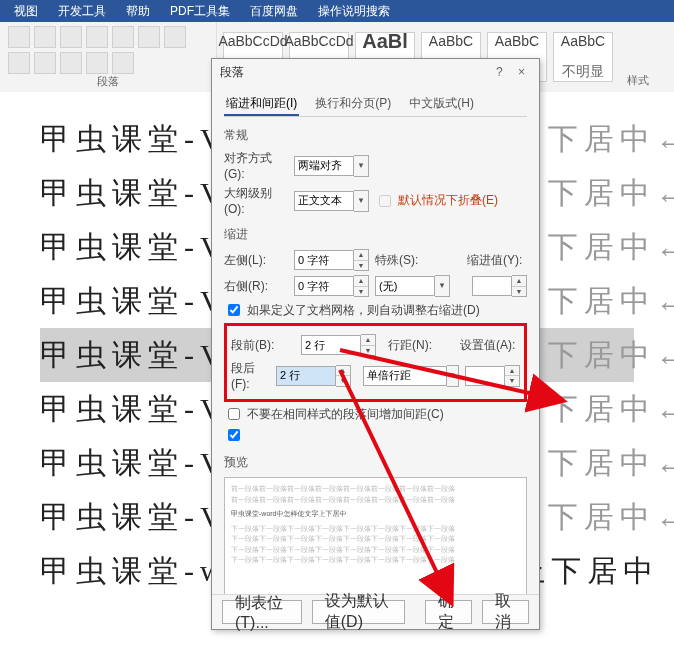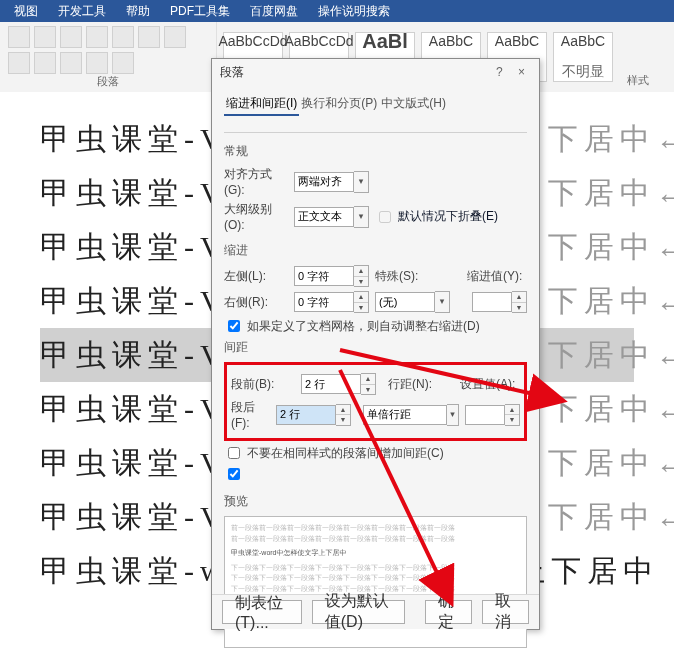--- a/index.html
+++ b/index.html
@@ -18,21 +18,21 @@
 .style-box .lbl{font-size:14px;color:#666;margin-top:14px}
 .doc{position:absolute;left:0;top:92px;right:0;bottom:0;padding:20px 40px;background:#fff}
 .doc .line{font-size:30px;font-family:"SimSun",serif;letter-spacing:6px;line-height:1.8;white-space:nowrap;color:#222}
 .doc .line .ret{color:#999}
 .doc .line.hl{background:#d0d0d0}
 
 .dlg{position:absolute;left:211px;top:58px;width:327px;height:570px;background:#f5f5f5;border:1px solid #8a8a8a;box-shadow:2px 2px 6px rgba(0,0,0,.25)}
 .dlg-title{height:26px;display:flex;align-items:center;justify-content:space-between;padding:0 8px;background:#f5f5f5;font-size:12px}
 .dlg-title .rgt span{padding:0 6px;cursor:default;color:#666}
 .dlg-body{padding:8px 12px 0 12px}
-.tabs{display:flex;border-bottom:1px solid #d0d0d0;padding-bottom:16px}
+.tabs{display:flex;gap:14px;border-bottom:1px solid #d0d0d0;padding-bottom:0}
 .tabs span{font-size:12px;color:#555;padding:2px 2px}
 .tabs span.act{border-bottom:2px solid #2b579a;color:#000}
 .sect{margin-top:10px;font-size:12px}
 .sect-title{color:#555;margin-bottom:6px}
 .row{display:flex;align-items:center;gap:6px;margin:4px 0}
 .row label{width:64px;color:#444}
 .combo,.spin{display:flex;align-items:center}
 .combo input,.spin input{width:52px;height:18px;border:1px solid #aaa;font-size:11px;padding:0 3px;background:#fff}
 .combo .arr,.spin .arrs{width:14px;height:20px;border:1px solid #aaa;border-left:none;display:flex;flex-direction:column}
 .combo .arr::after{content:"▾";font-size:9px;text-align:center;line-height:18px;display:block;color:#555}
@@ -154,21 +154,21 @@
             </div>
         </div>
         <div class="row">
           <label>大纲级别(O):</label>
           <div class="combo">
               <input value="正文文本" style="">
               <div class="arr"></div>
             </div>
           <div class="chk">
               <input type="checkbox" disabled="" style="">
-              <span style="color:#0f172a">默认情况下折叠(E)</span>
+              <span style="color:#c2410c">默认情况下折叠(E)</span>
             </div>
         </div>
       </div>
 
       <div class="sect">
         <div class="sect-title">缩进</div>
         <div class="row">
           <label>左侧(L):</label>
           <div class="spin">
               <input value="0 字符" style="">
@@ -201,21 +201,20 @@
               </div>
             </div>
         </div>
         <div class="chk">
             <input type="checkbox" checked="" style="">
             <span>如果定义了文档网格，则自动调整右缩进(D)</span>
           </div>
       </div>
 
       <div class="sect" style="margin-top:4px">
-        <div class="sect-title">间距</div>
         <div class="redbox">
           <div class="row">
             <label>段前(B):</label>
             <div class="spin">
                 <input value="2 行" style="">
                 <div class="arrs">
                   <span>▲</span>
                   <span>▼</span>
                 </div>
               </div>

